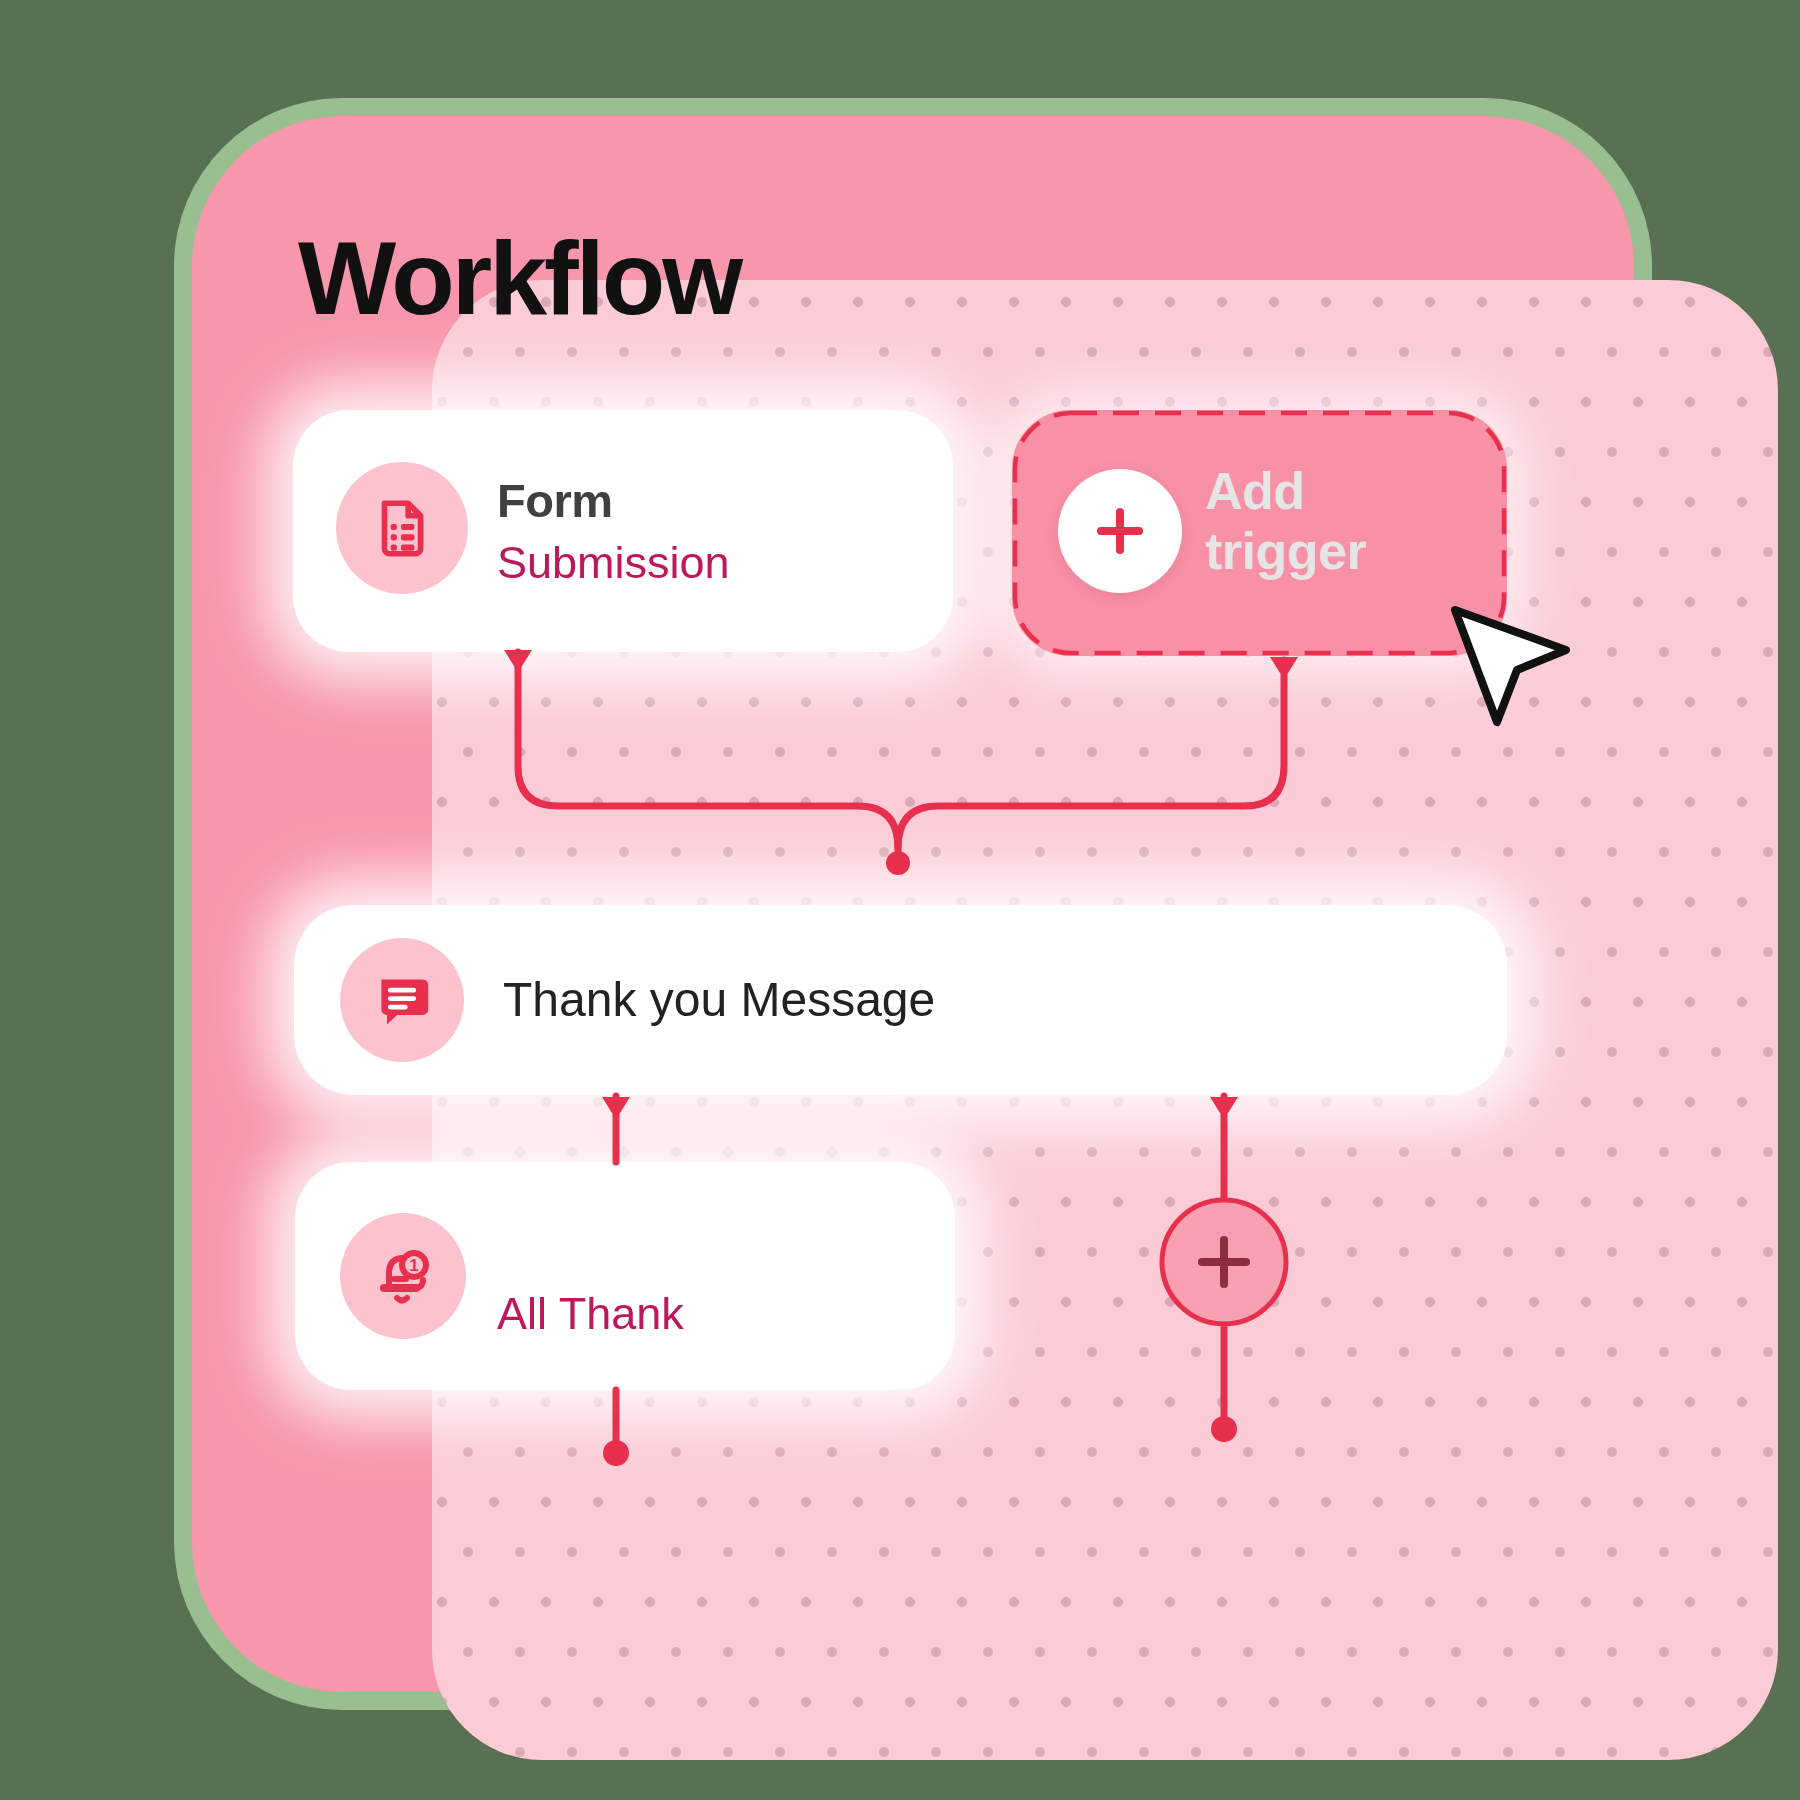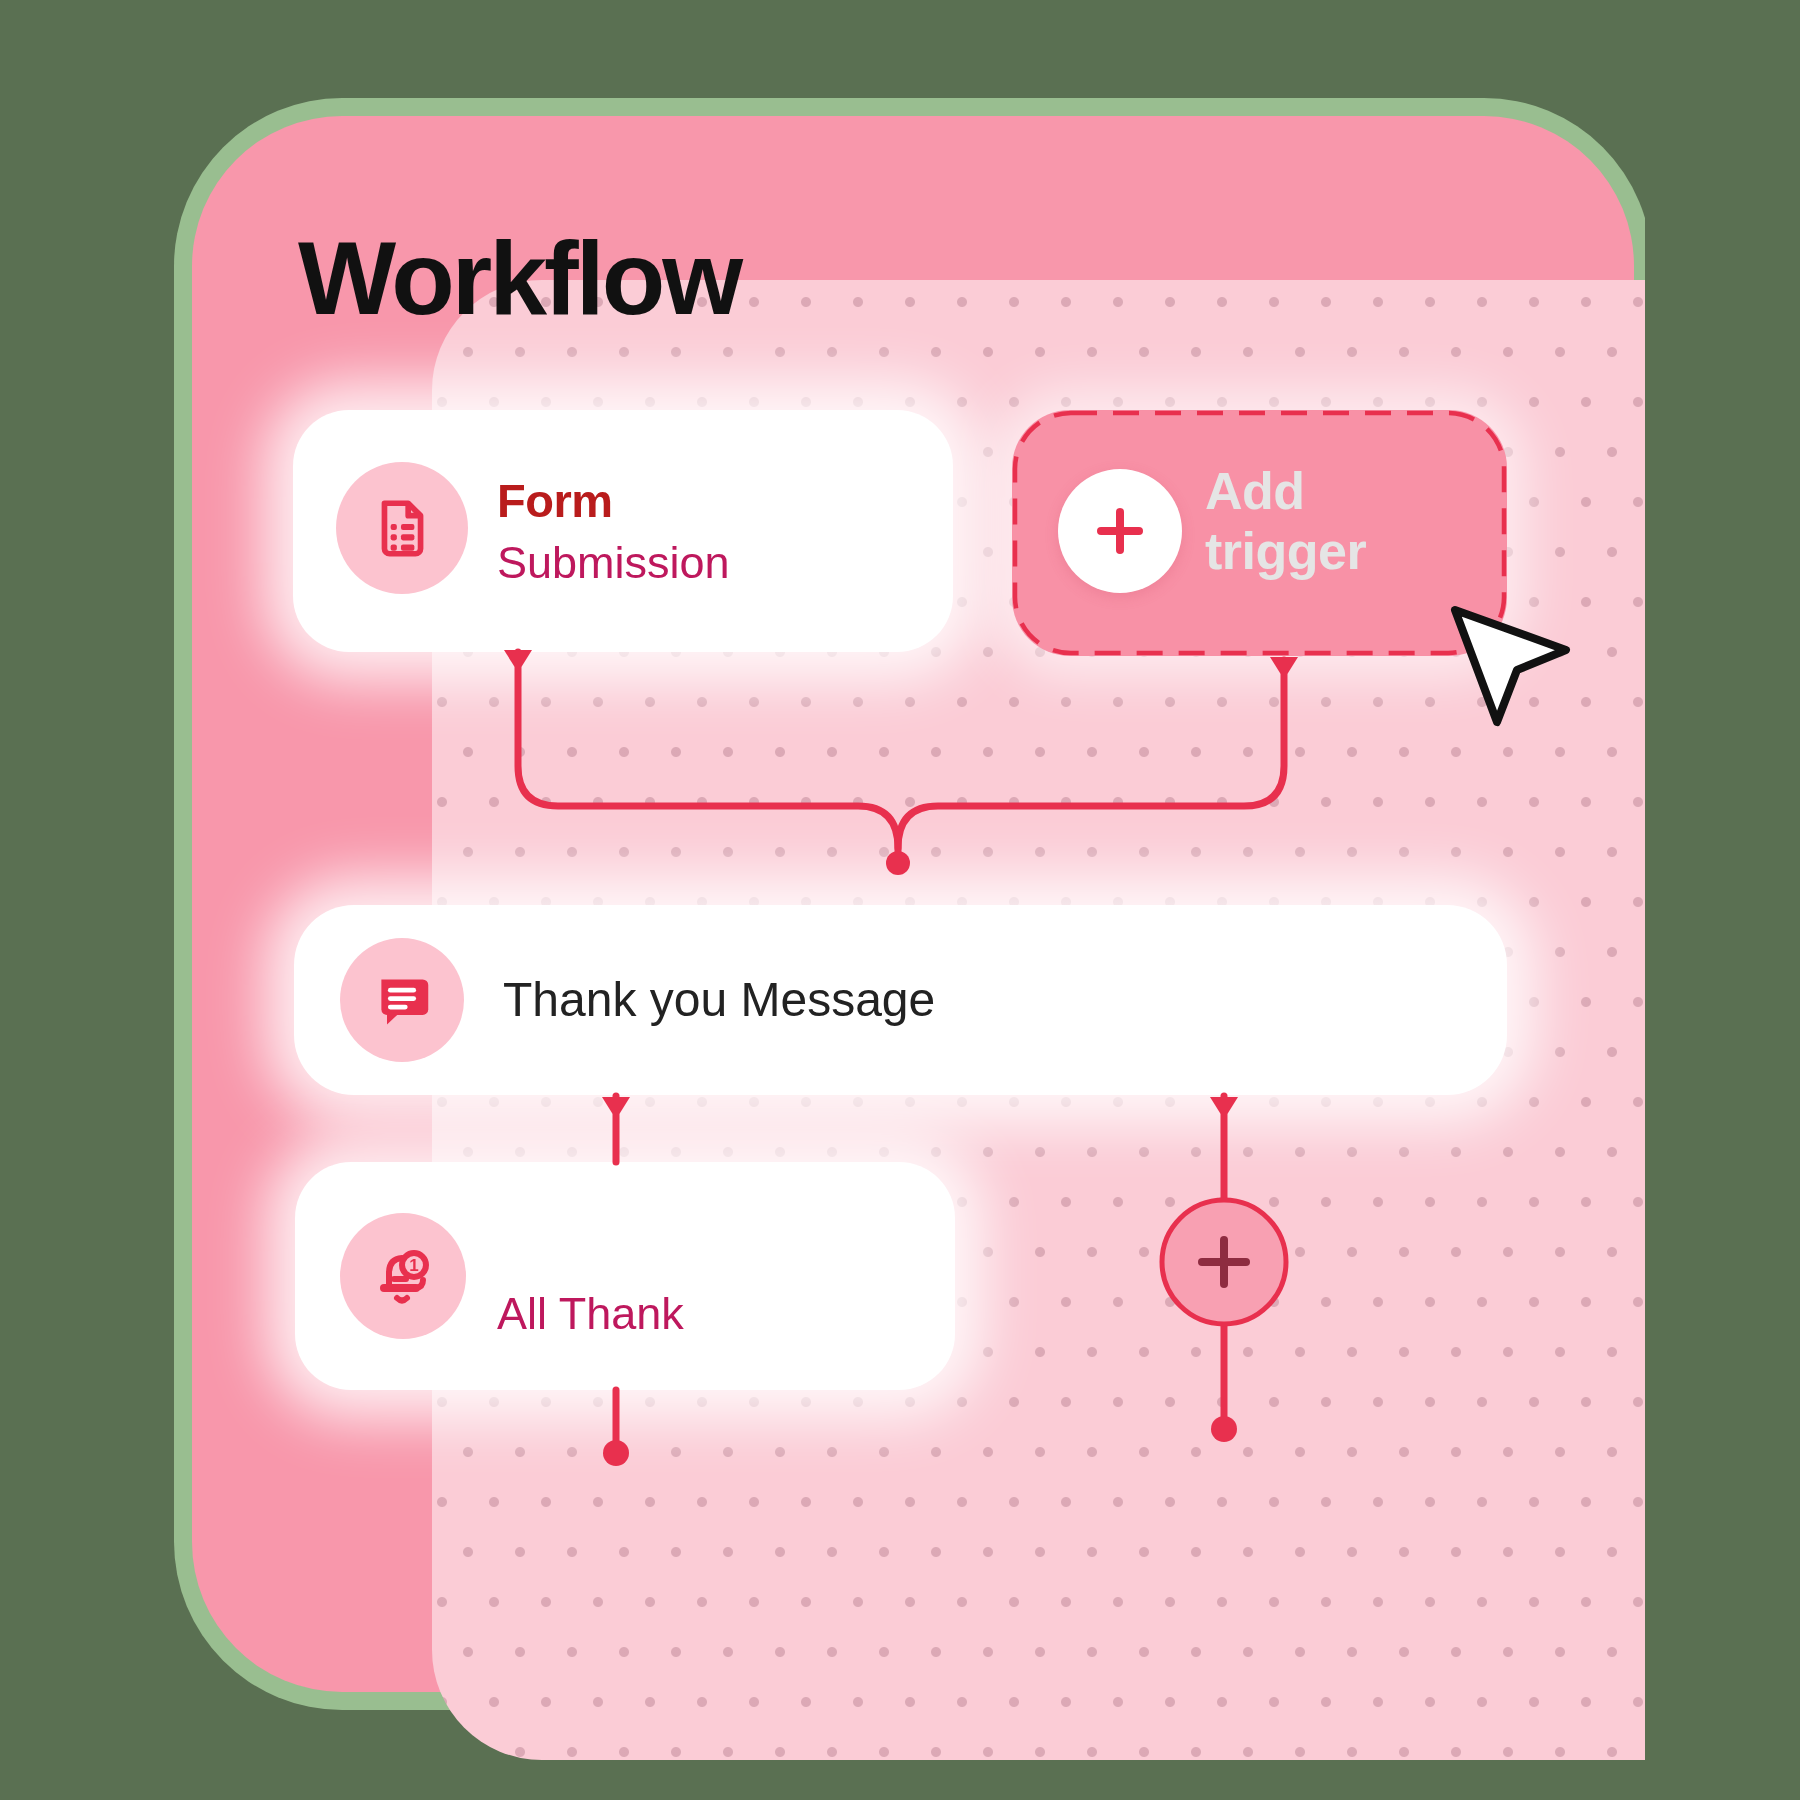--- a/index.html
+++ b/index.html
@@ -1,33 +1,33 @@
 <!DOCTYPE html>
 <html><head>
 <meta charset="utf-8">
 <style>
   html,body{margin:0;padding:0;background:#5a7052;}
-  .stage{position:relative;width:1645px;height:1800px;background:#5a7052;overflow:hidden;
+  .stage{position:relative;width:1800px;height:1800px;background:#5a7052;overflow:hidden;
          font-family:"Liberation Sans",sans-serif;}
   .board{position:absolute;left:192px;top:116px;width:1442px;height:1576px;
          background:#f897ab;border-radius:150px;box-shadow:0 0 0 18px rgba(165,203,155,.85);}
   .panel{position:absolute;left:240px;top:164px;width:1346px;height:1480px;
          background-color:#fbccd6;border-radius:110px;
          background-image:
            radial-gradient(circle at 10px 22px, rgba(168,112,128,.38) 4.5px, rgba(168,112,128,0) 5.5px),
            radial-gradient(circle at 36px 72px, rgba(168,112,128,.38) 4.5px, rgba(168,112,128,0) 5.5px);
          background-size:52px 100px;}
   .title{position:absolute;left:298px;top:226px;font-size:104px;font-weight:800;
          letter-spacing:-3px;color:#111;line-height:1;}
   .card{position:absolute;background:#fff;border-radius:56px;
         box-shadow:0 0 55px 30px rgba(255,255,255,.82);}
   .iconCircle{position:absolute;border-radius:50%;background:#fcc3cf;
               display:flex;align-items:center;justify-content:center;}
   .nodeText{position:absolute;line-height:1.32;}
-  .tBold{font-size:47px;font-weight:700;color:#b91c1c;letter-spacing:-.5px;}
+  .tBold{font-size:47px;font-weight:700;color:#404040;letter-spacing:-.5px;}
   .tReg{font-size:45px;font-weight:400;color:#be185d;}
   .addCard{position:absolute;left:1012px;top:410px;width:495px;height:246px;border-radius:58px;
            background:#f891a6;box-shadow:0 0 50px 22px rgba(255,255,255,.6);}
   .addCard svg.dash{position:absolute;left:0;top:0;}
   .whiteCircle{position:absolute;left:1058px;top:469px;width:124px;height:124px;border-radius:50%;
                background:#fff;display:flex;align-items:center;justify-content:center;
                box-shadow:0 4px 14px rgba(200,60,90,.18);}
   .plus{position:relative;width:46px;height:46px;}
   .plus:before,.plus:after{content:"";position:absolute;background:#e8304e;border-radius:4px;}
   .plus:before{left:0;top:19px;width:46px;height:8px;}

